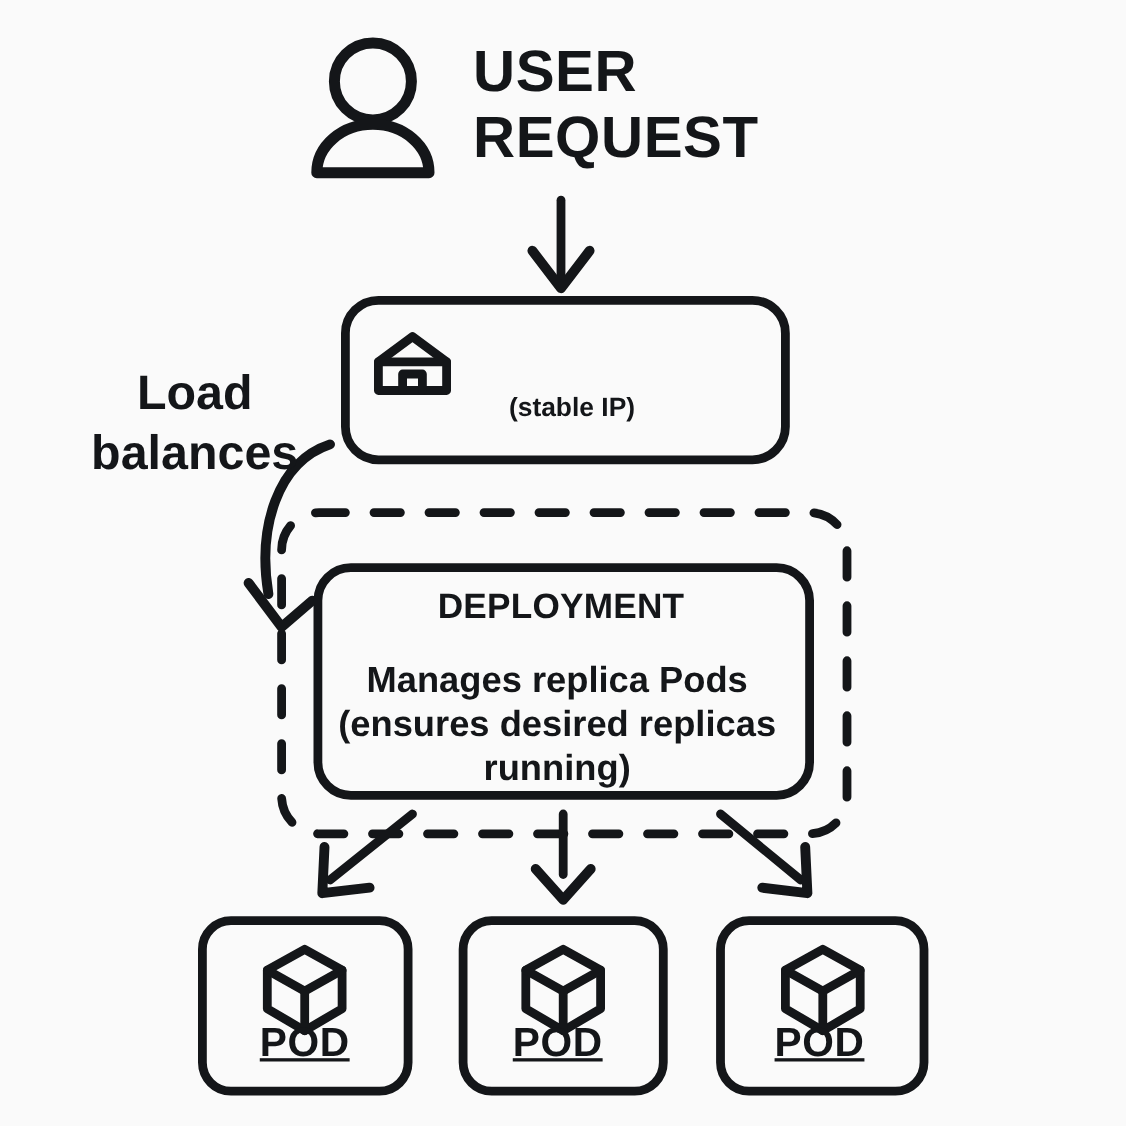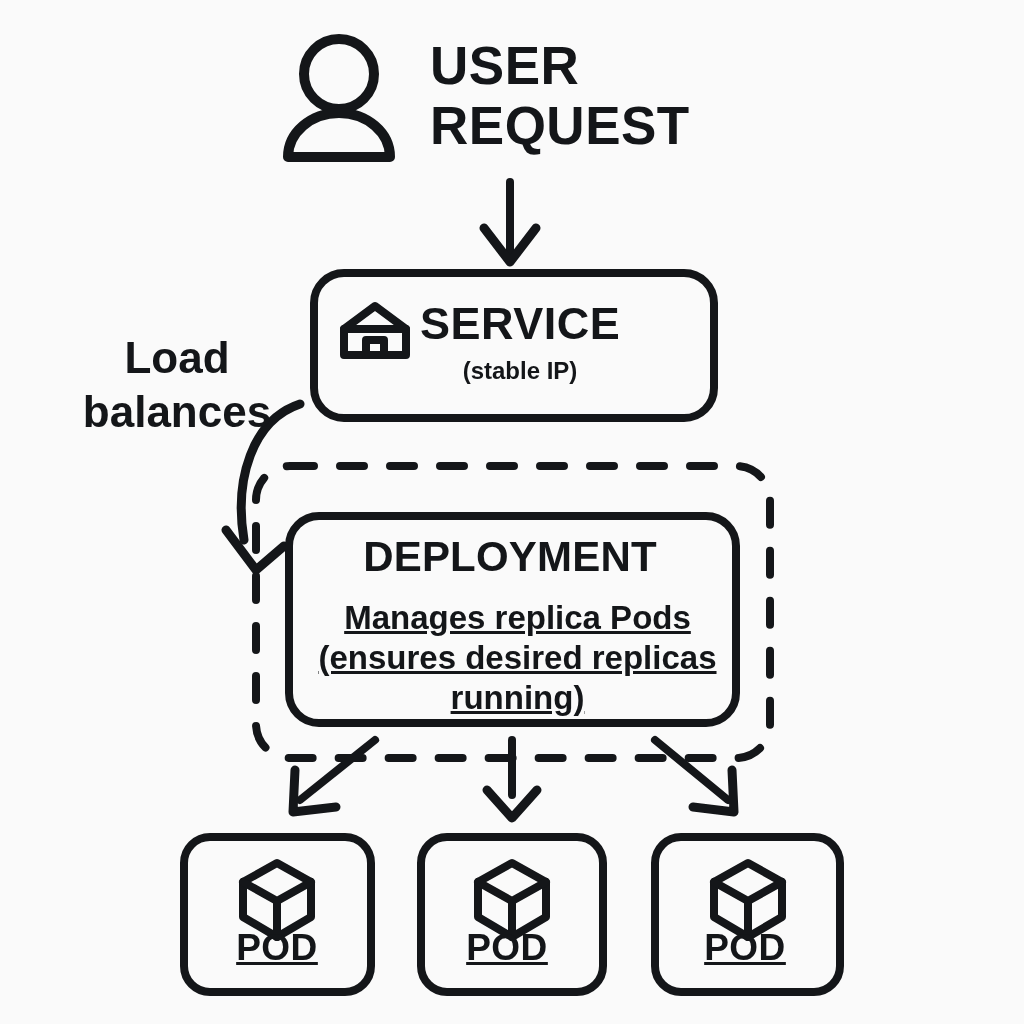--- a/index.html
+++ b/index.html
@@ -74,30 +74,29 @@
     top: 331px;
     width: 230px;
     font-size: 44px;
     line-height: 1.22;
   }
   
   #deployment-title {
     left: 300px;
     top: 535px;
     width: 420px;
-    font-size: 42px;
+    font-size: 32px;
     letter-spacing: 0.2px;
   }
   #deployment-desc {
-    left: 300px;
+    left: 289px;
     top: 598px;
     width: 435px;
     font-size: 33px;
     line-height: 1.21;
-    text-decoration: underline;
   }
   
   .pod-label {
     font-size: 37px;
     width: 190px;
     text-align: center;
     letter-spacing: 0.5px;
     text-decoration: underline;
   }
   #pod-label-0 { left: 182px; top: 928px; }
@@ -181,21 +180,20 @@
       <path d="M 748 863 L 782 882 L 782 917 L 748 937 L 714 917 L 714 882 Z"></path>
       <path d="M 714 882 L 748 901 L 782 882"></path>
       <path d="M 748 901 L 748 937"></path>
     </g>
   </svg>
 
   <div class="layer-text">
     <div class="lbl" id="user-request-label">USER
 REQUEST</div>
 
-    <div class="lbl" id="service-title">SERVICE</div>
 
     <div class="lbl" id="service-subtitle">(stable IP)</div>
 
     <div class="lbl" id="load-balances-label">Load
 balances</div>
 
     <div class="lbl" id="deployment-title">DEPLOYMENT</div>
 
     <div class="lbl" id="deployment-desc">Manages replica Pods
 (ensures desired replicas

